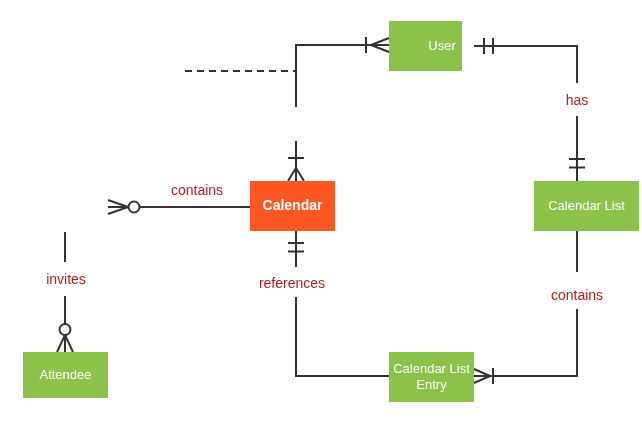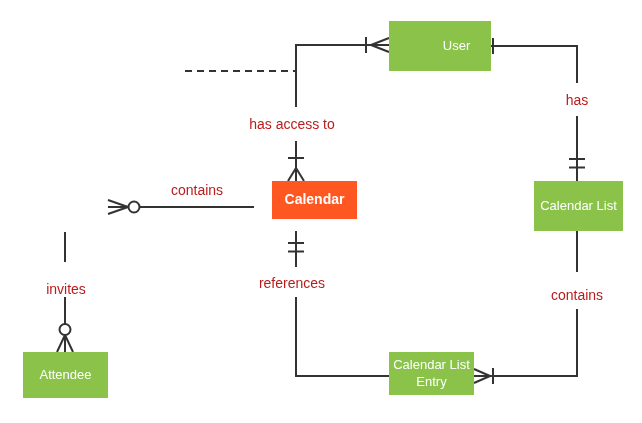--- a/index.html
+++ b/index.html
@@ -96,46 +96,45 @@
       <path d="M493,368 L493,384"></path>
       <path d="M490,376 L474,369 M490,376 L474,383"></path>
     </g>
 
     <g>
       <path class="dashed" d="M185,71 L296,71"></path>
     </g>
   </svg>
 
 
-  <div class="entity green" style="left:389px; top:21px; width:102px; height:50px;padding-left:36px;">
+  <div class="entity green" style="left:389px; top:21px; width:73px; height:50px;padding-left:36px;">
     <span>User</span>
   </div>
 
 
-  <div class="entity orange" style="left:272px; top:181px; width:85px; height:38px;">
+  <div class="entity orange" style="left:250px; top:181px; width:85px; height:50px;">
     <span>Calendar</span>
   </div>
 
-  <div class="entity green" style="left:534px; top:181px; width:89px; height:50px;">
+  <div class="entity green" style="left:534px; top:181px; width:105px; height:50px;">
     <span>Calendar List</span>
   </div>
 
   <div class="entity green" style="left:23px; top:352px; width:85px; height:46px;">
     <span>Attendee</span>
   </div>
 
-  <div class="entity green" style="left:389px; top:352px; width:85px; height:43px;">
+  <div class="entity green" style="left:389px; top:352px; width:85px; height:50px;">
     <span>Calendar List Entry</span>
   </div>
 
   <div class="rel-label" style="left:197px; top:190px;">contains</div>
 
-  <div class="rel-label" style="left:292px; top:124px;">has access to</div>
 
   <div class="rel-label" style="left:577px; top:100px;">has</div>
 
-  <div class="rel-label" style="left:66px; top:289px;text-align:center;">invites</div>
+  <div class="rel-label" style="left:66px; top:279px;text-align:center;">invites</div>
 
   <div class="rel-label" style="left:292px; top:283px;">references</div>
 
   <div class="rel-label" style="left:577px; top:295px;">contains</div>
 
 </div>
 
 </body></html>

